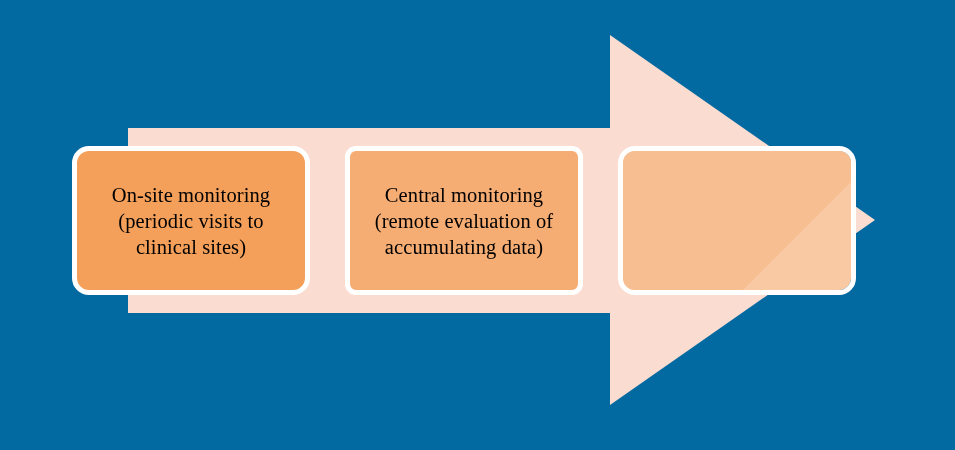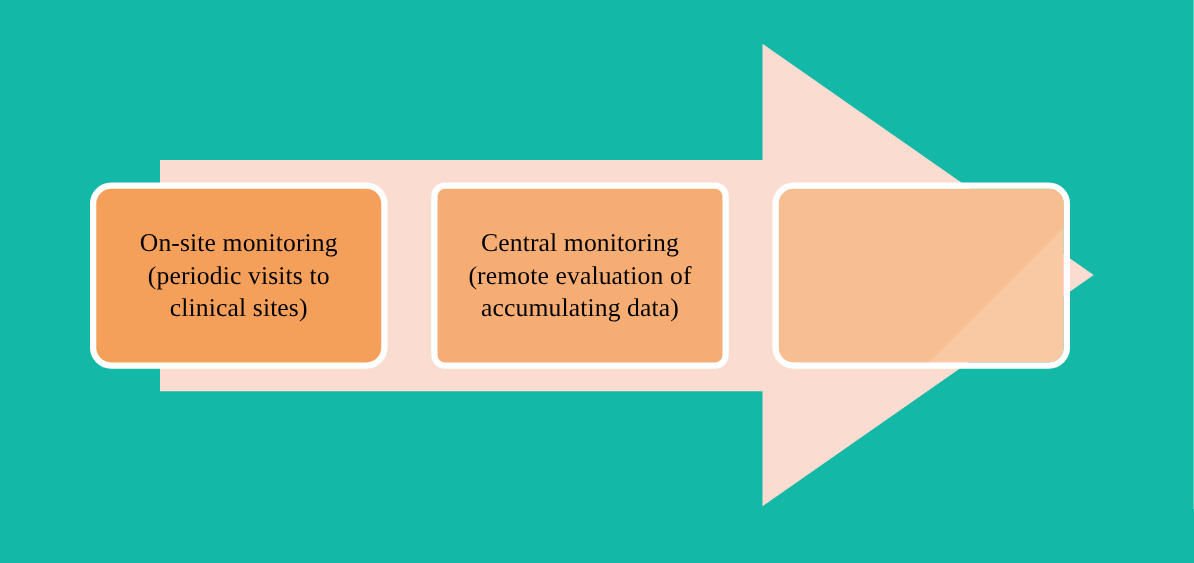--- a/index.html
+++ b/index.html
@@ -12,21 +12,21 @@
     height: 450px;
     background: #ffffff;
     font-family: "Liberation Serif", "DejaVu Serif", serif;
     overflow: hidden;
   }
 
   #diagram-canvas {
     position: relative;
     width: 955px;
     height: 450px;
-    background: #14b8a6;
+    background: #0369a1;
   }
 
   
   .arrow-layer {
     position: absolute;
     left: 0;
     top: 0;
     width: 955px;
     height: 450px;
     pointer-events: none;

